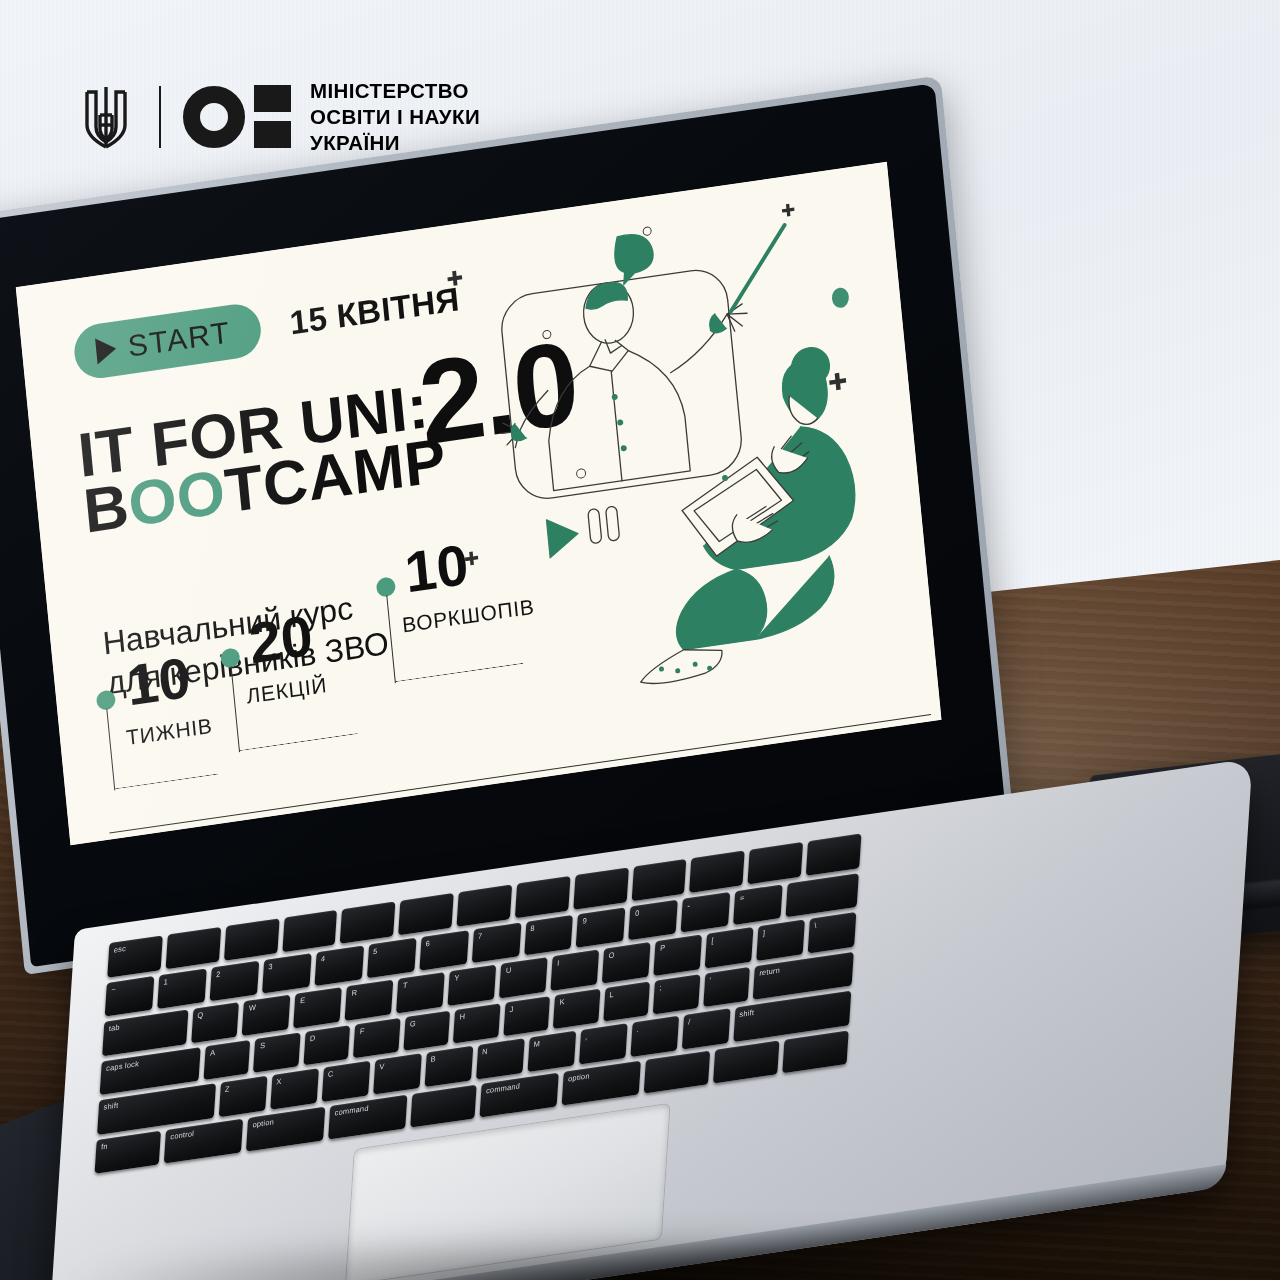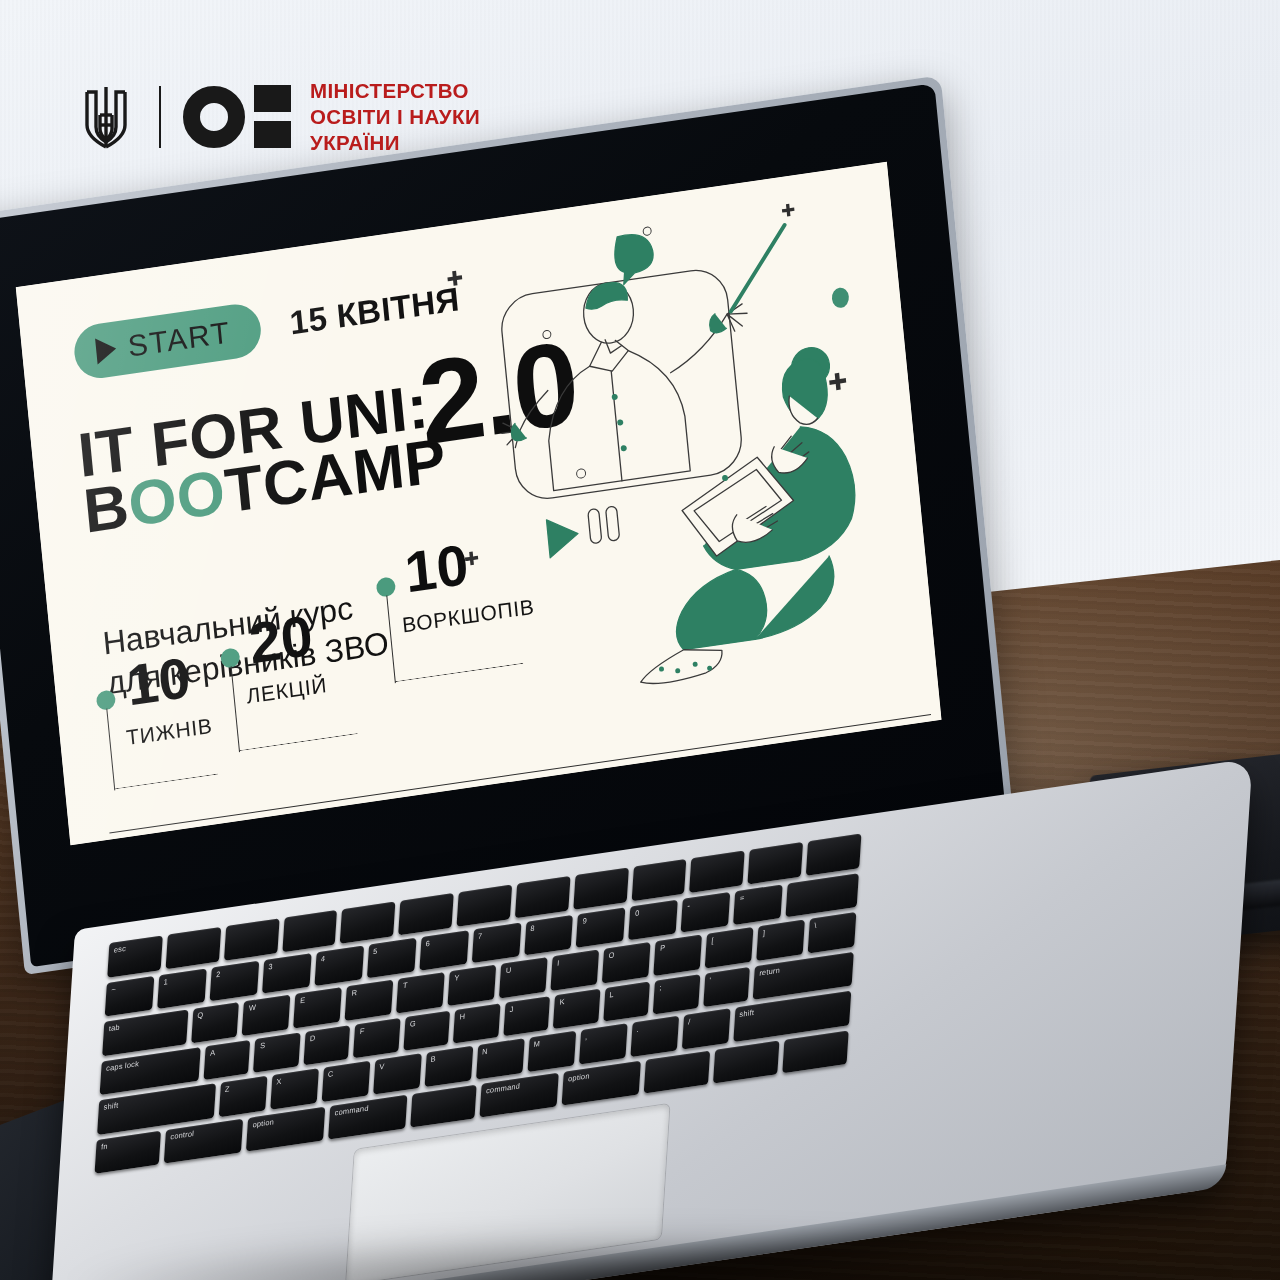--- a/index.html
+++ b/index.html
@@ -251,21 +251,21 @@
     width:2px; height:62px; background:#191919; margin:0 22px;
   }
   .logo .mark{ display:flex; align-items:center; gap:9px; }
   .logo .ring-o{
     width:62px; height:62px; border-radius:50%;
     border:17px solid #191919;
   }
   .logo .bars{ display:flex; flex-direction:column; gap:9px; }
   .logo .bar{ width:37px; height:27px; background:#191919; }
   .logo .mtext{
-    margin-left:19px; color:#b91c1c; font-weight:800;
+    margin-left:19px; color:#000000; font-weight:800;
     font-size:20.5px; line-height:1.26; letter-spacing:.4px;
     text-transform:uppercase;
   }
 </style>
 </head>
 <body>
 
 <div id="scene">
 
   <div class="wall"></div>

